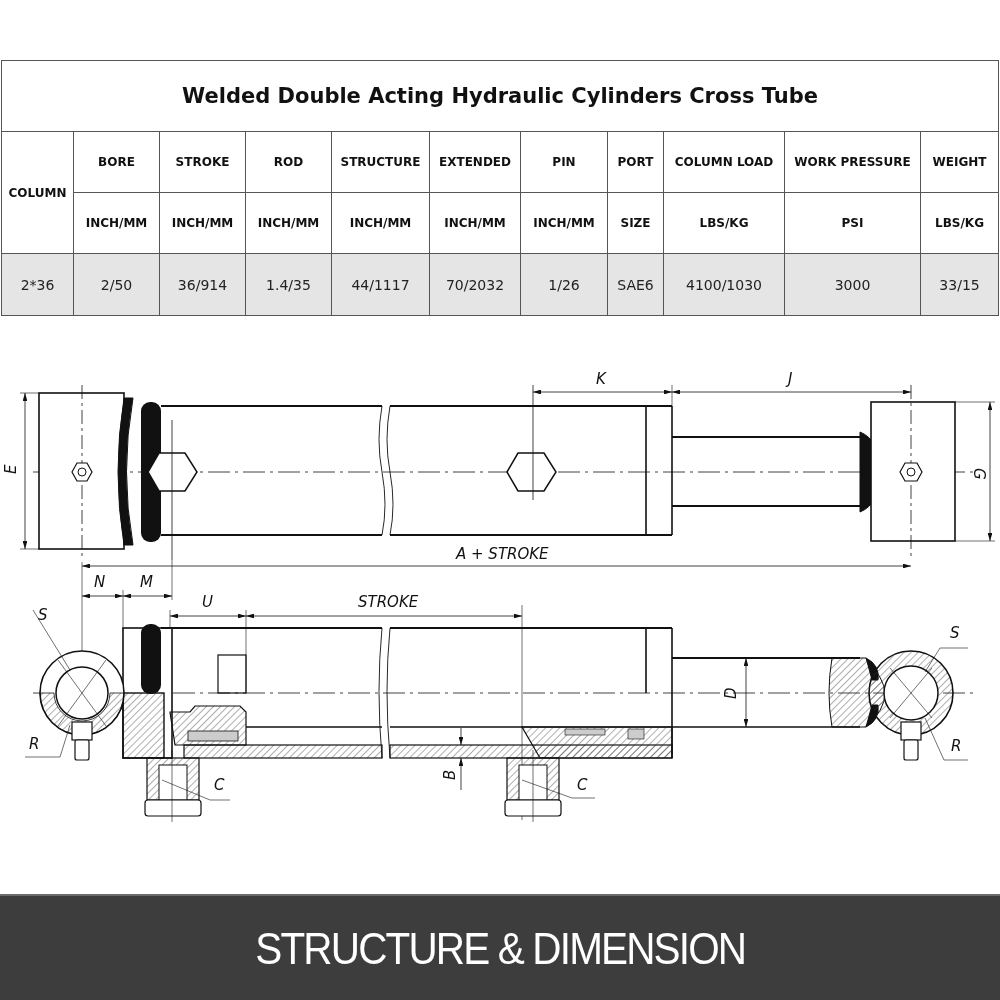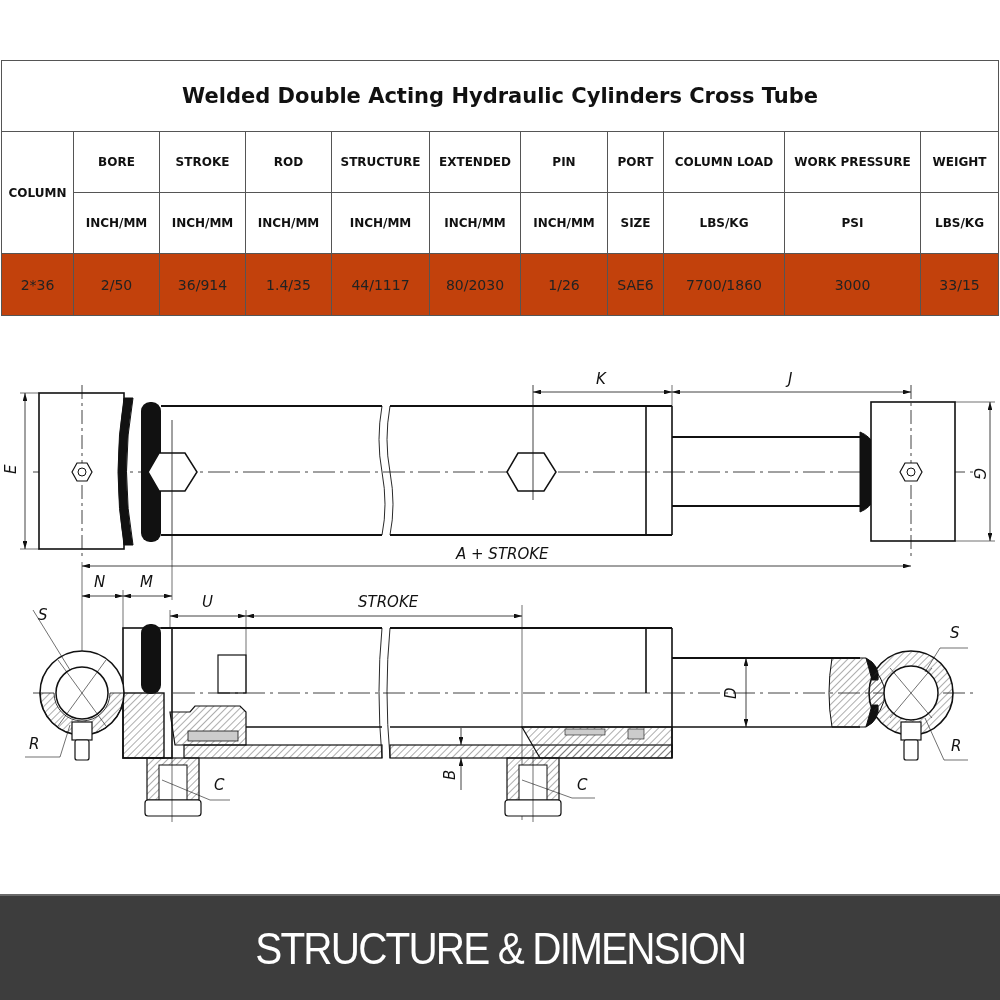--- a/index.html
+++ b/index.html
@@ -1,21 +1,21 @@
 <!DOCTYPE html>
 <html><head>
 <meta charset="utf-8">
 <style>
   html,body{margin:0;padding:0;background:#fff;}
   body{width:1000px;height:1000px;position:relative;overflow:hidden;font-family:"DejaVu Sans",sans-serif;}
   .spec-table{position:absolute;left:1px;top:60px;width:997px;border-collapse:collapse;table-layout:fixed;}
   .spec-table td{border:1.5px solid #555;text-align:center;vertical-align:middle;padding:0;color:#111;}
   .title-cell{height:70px;font-size:21px;font-weight:bold;}
   .hdr td{height:60px;font-size:12px;font-weight:bold;}
-  .data-row td{height:61px;font-size:14px;background:#c2410c;color:#222;}
+  .data-row td{height:61px;font-size:14px;background:#e5e5e5;color:#222;}
   .drawing{position:absolute;left:0;top:340px;width:1000px;height:540px;}
   .banner{position:absolute;left:0;top:894px;width:1000px;height:106px;background:#3d3d3d;border-top:2px solid #6a6a6a;display:flex;align-items:center;justify-content:center;}
   .banner-text{color:#fff;font-family:"Liberation Sans",sans-serif;font-size:44px;letter-spacing:-2px;transform:scaleX(0.92);}
   .lbl{font-family:"DejaVu Sans",sans-serif;font-style:italic;font-size:15px;fill:#111;}
 </style>
 </head>
 <body>
 
 <table class="spec-table">
   <colgroup>
@@ -59,24 +59,24 @@
     <td>LBS/KG</td>
     <td>PSI</td>
     <td>LBS/KG</td>
   </tr>
   <tr class="data-row">
     <td>2*36</td>
     <td>2/50</td>
     <td>36/914</td>
     <td>1.4/35</td>
     <td>44/1117</td>
-    <td>80/2030</td>
+    <td>70/2032</td>
     <td>1/26</td>
     <td>SAE6</td>
-    <td>7700/1860</td>
+    <td>4100/1030</td>
     <td>3000</td>
     <td>33/15</td>
   </tr>
 </tbody>
   </table>
 
 <svg class="drawing" viewBox="0 340 1000 540" xmlns="http://www.w3.org/2000/svg">
   <defs>
     <pattern id="hatch" width="5" height="5" patternUnits="userSpaceOnUse" patternTransform="rotate(45)">
       <line x1="0" y1="0" x2="0" y2="5" stroke="#333" stroke-width="0.8"></line>

